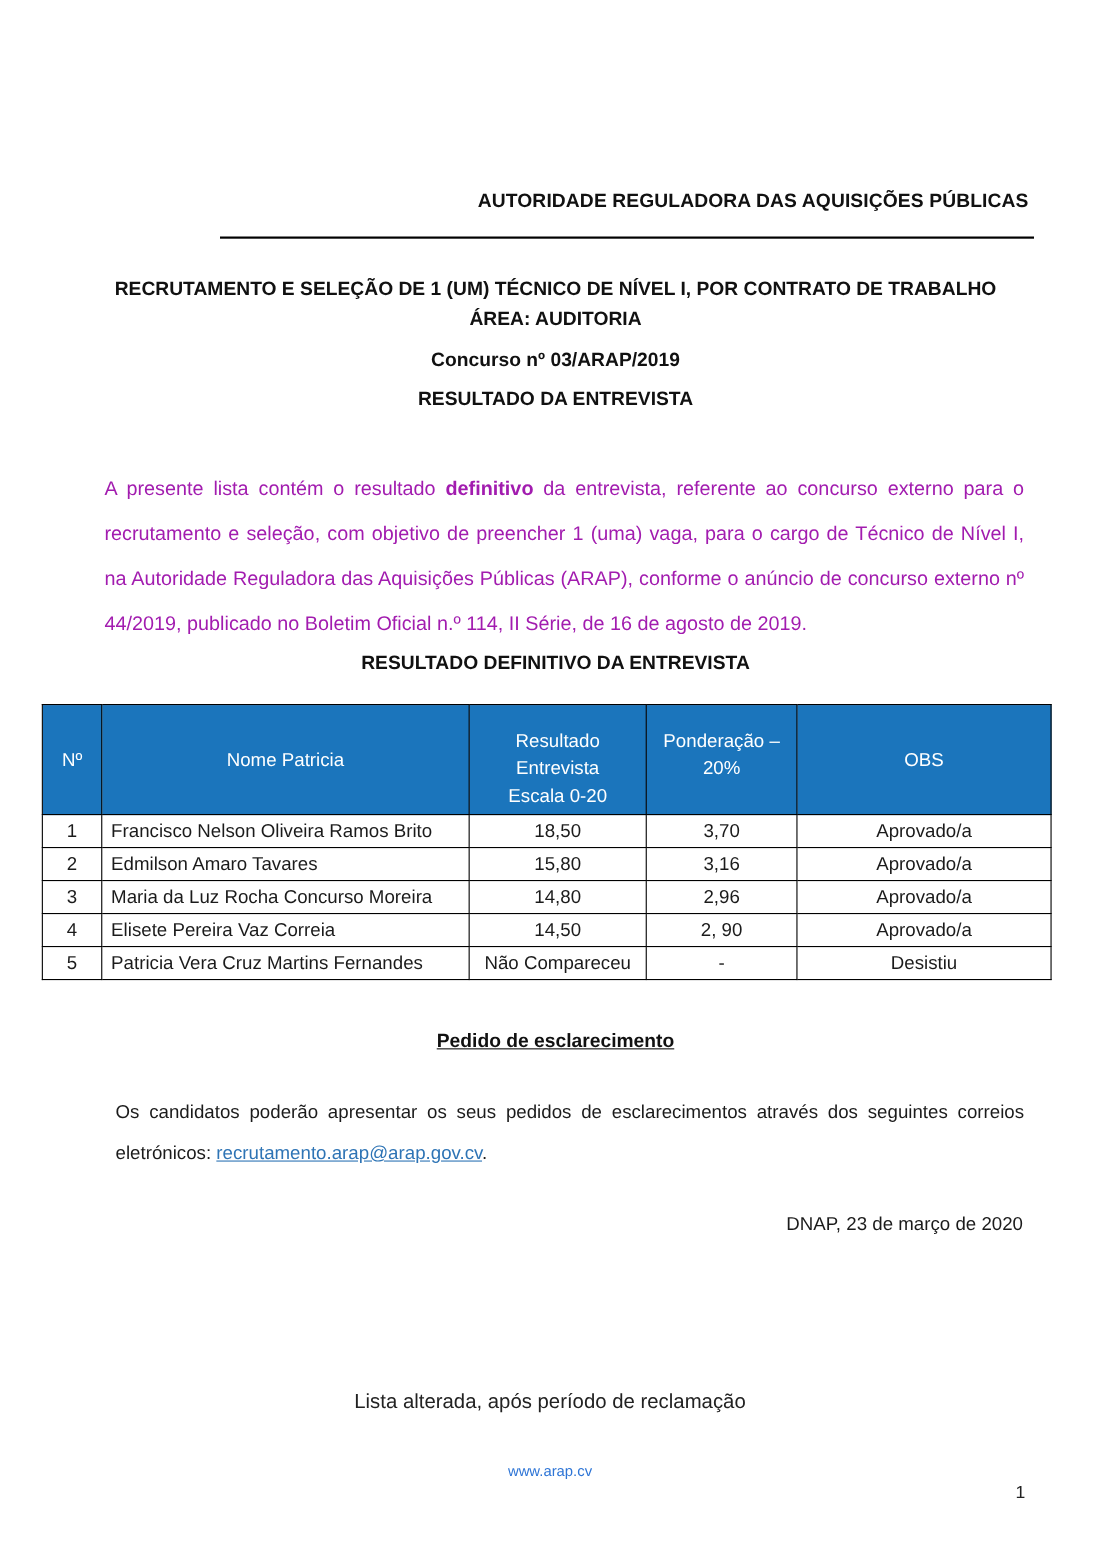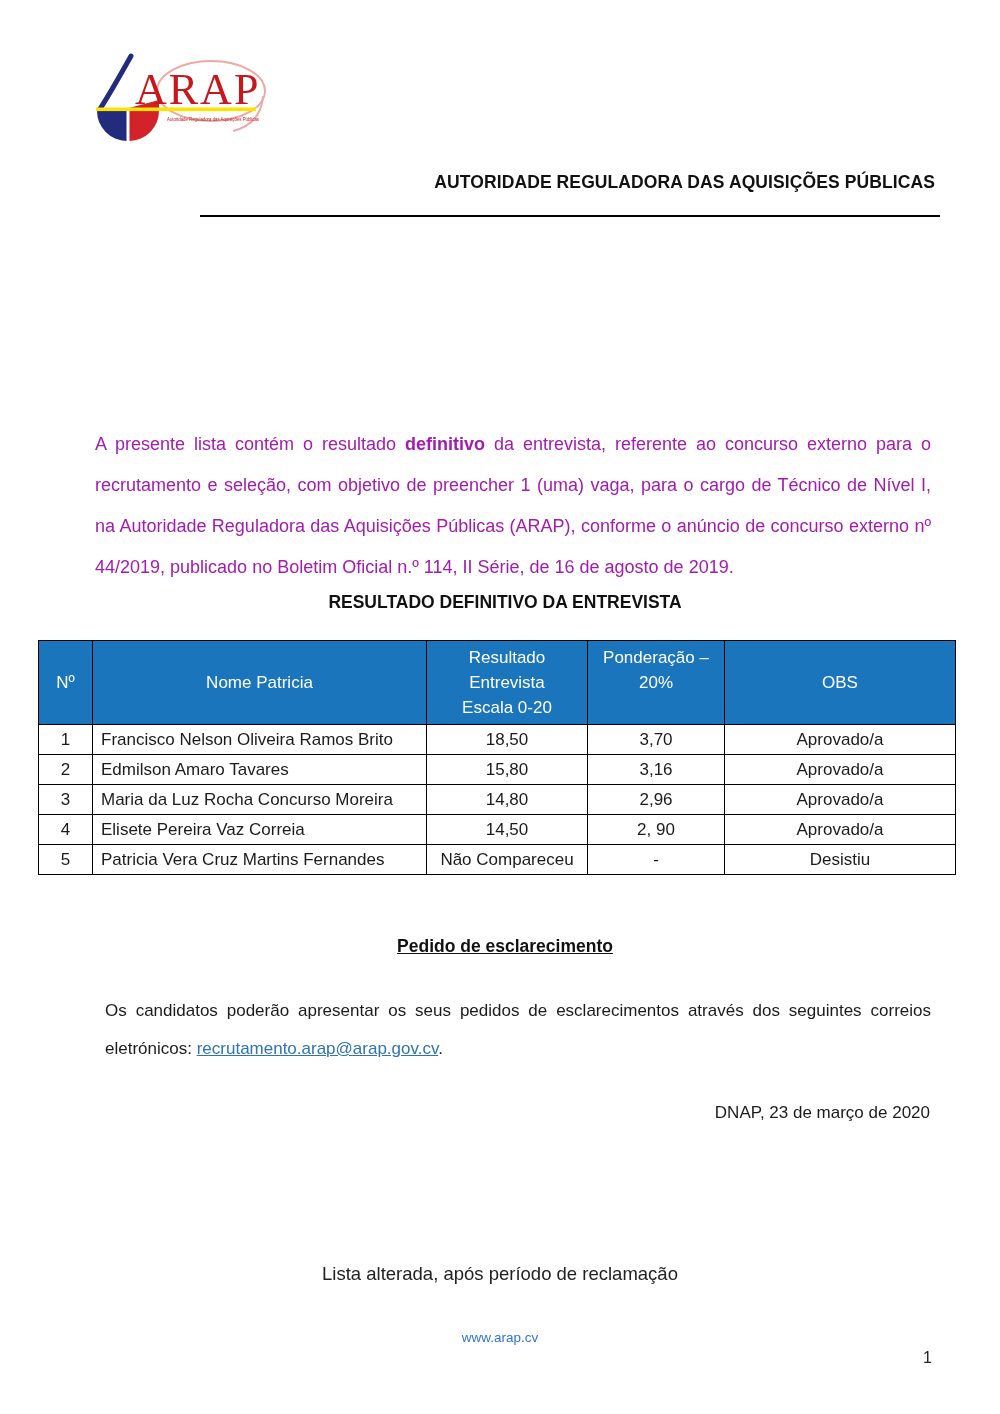--- a/index.html
+++ b/index.html
@@ -45,21 +45,21 @@
     position:absolute;top:640px;left:38px;width:917px;
     border-collapse:collapse;table-layout:fixed;
     font-size:17px;color:#1b1b1b;
   }
   table.results th, table.results td{border:1.8px solid #000;}
   table.results thead th{
     background:#1B75BC;color:#ffffff;font-weight:normal;
     height:78px;line-height:25px;white-space:pre-line;
     text-align:center;vertical-align:middle;font-size:17px;
   }
-  table.results thead th.va-top{vertical-align:top;padding-top:4px;}
+  table.results thead th.va-top{vertical-align:top;padding-top:20px;}
   table.results td{height:29px;text-align:center;padding:0 3px;}
   table.results td.name-cell{text-align:left;padding-left:8px;}
   
   .clarify-heading{
     position:absolute;top:936px;left:90px;width:830px;text-align:center;
     font-size:17.5px;font-weight:bold;text-decoration:underline;color:#111;
   }
   .clarify-text{
     position:absolute;top:975px;left:105px;width:826px;
     font-size:17px;line-height:38px;text-align:justify;
@@ -71,44 +71,30 @@
   .footer-address{position:absolute;top:1308px;left:0;width:100%;text-align:center;font-size:13.5px;color:#222;}
   .footer-site{position:absolute;top:1330px;left:0;width:100%;text-align:center;font-size:13.5px;}
   .footer-site a{color:#2E75D6;text-decoration:none;cursor:pointer;}
   .page-number{position:absolute;top:1349px;right:68px;font-size:16px;color:#222;}
 </style>
 </head>
 <body>
 
 <div class="page">
 
-  <div class="logo">
-    <svg width="180" height="98" viewBox="0 0 180 98">
-
-      <ellipse cx="118" cy="43" rx="54" ry="30" fill="none" stroke="#EFA9A2" stroke-width="2"></ellipse>
-      <path d="M 170 48 Q 168 76 140 83" fill="none" stroke="#EFA9A2" stroke-width="2"></path>
-
-      <path d="M 38 8 Q 19 42 7 61" fill="none" stroke="#232C7C" stroke-width="5" stroke-linecap="round"></path>
-
-      <path d="M 36 60 L 66 60 L 66 52 Z" fill="#D2232A"></path>
-
-      <path d="M 4 63 A 30 30 0 0 0 33.5 93 L 33.5 63 Z" fill="#232C7C"></path>
-      <path d="M 36.5 93 A 30 30 0 0 0 66 63 L 36.5 63 Z" fill="#D2232A"></path>
-
-      <rect x="3" y="59.5" width="160" height="3.6" fill="#F9E300"></rect>
-
-      <text x="42" y="56" font-family="Liberation Serif, DejaVu Serif, serif" font-size="44" letter-spacing="2" fill="#C8161D">ARAP</text>
-
-      <text x="74" y="72.5" font-family="Liberation Sans, DejaVu Sans, sans-serif" font-size="4.8" fill="#C8161D" textLength="92" lengthAdjust="spacingAndGlyphs">Autoridade Reguladora das Aquisições Públicas</text>
-    </svg>
-  </div>
 
   <div class="org-header">AUTORIDADE REGULADORA DAS AQUISIÇÕES PÚBLICAS</div>
   <div class="header-rule"></div>
 
+  <div class="title-block">
+    <div class="title-line">RECRUTAMENTO E SELEÇÃO DE 1 (UM) TÉCNICO DE NÍVEL I, POR CONTRATO DE TRABALHO</div>
+    <div class="title-line2">ÁREA: AUDITORIA</div>
+    <div class="title-concurso">Concurso nº 03/ARAP/2019</div>
+    <div class="title-sub">RESULTADO DA ENTREVISTA</div>
+  </div>
 
   <p class="intro"><span>A presente lista contém o resultado </span><b>definitivo</b><span> da entrevista, referente ao concurso externo para o recrutamento e seleção, com objetivo de preencher 1 (uma) vaga, para o cargo de Técnico de Nível I, na Autoridade Reguladora das Aquisições Públicas (ARAP), conforme o anúncio de concurso externo nº 44/2019, publicado no Boletim Oficial n.º 114, II Série, de 16 de agosto de 2019.</span></p>
 
   <div class="results-heading">RESULTADO DEFINITIVO DA ENTREVISTA</div>
 
   <table class="results">
     <colgroup>
       <col style="width:54px">
         <col style="width:334px">
         <col style="width:161px">

